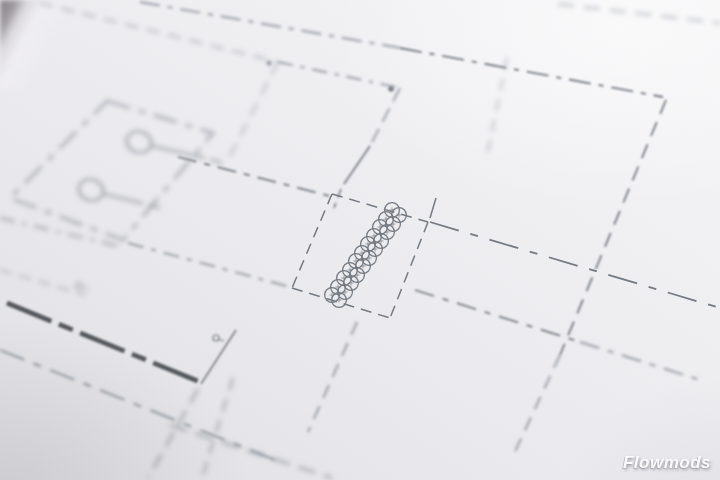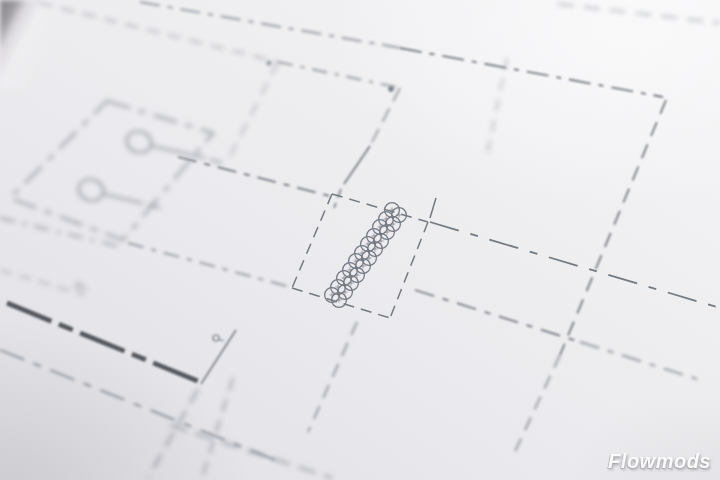--- a/index.html
+++ b/index.html
@@ -14,21 +14,21 @@
   }
   .corner-shadow{position:absolute;top:0;left:0;width:140px;height:90px;pointer-events:none;
     background:linear-gradient(118deg, rgba(116,112,117,0.95) 0%, rgba(142,138,143,0.9) 9%,
       rgba(213,211,216,0.85) 15%, rgba(243,242,245,0.55) 24%, rgba(243,242,245,0) 42%);
     filter:blur(2.5px);opacity:.92;}
   svg{position:absolute;inset:0;}
   .b05{filter:blur(.35px);}
   .b1{filter:blur(.8px);}
   .b2{filter:blur(1.6px);}
   .b3{filter:blur(2.6px);}
-  .watermark{position:absolute;right:9px;bottom:7px;font-size:20px;font-weight:bold;
+  .watermark{position:absolute;right:9px;bottom:7px;font-size:17px;font-weight:bold;
     font-style:italic;letter-spacing:.5px;color:rgba(255,255,255,0.93);
     text-shadow:-1px 1px 0 rgba(158,155,162,0.6), 1px 2px 3px rgba(96,96,106,0.5);}
 </style>
 </head>
 <body>
 
 <div class="paper"></div>
 <div class="corner-shadow"></div>
 
 <svg viewBox="0 0 720 480" width="720" height="480">

